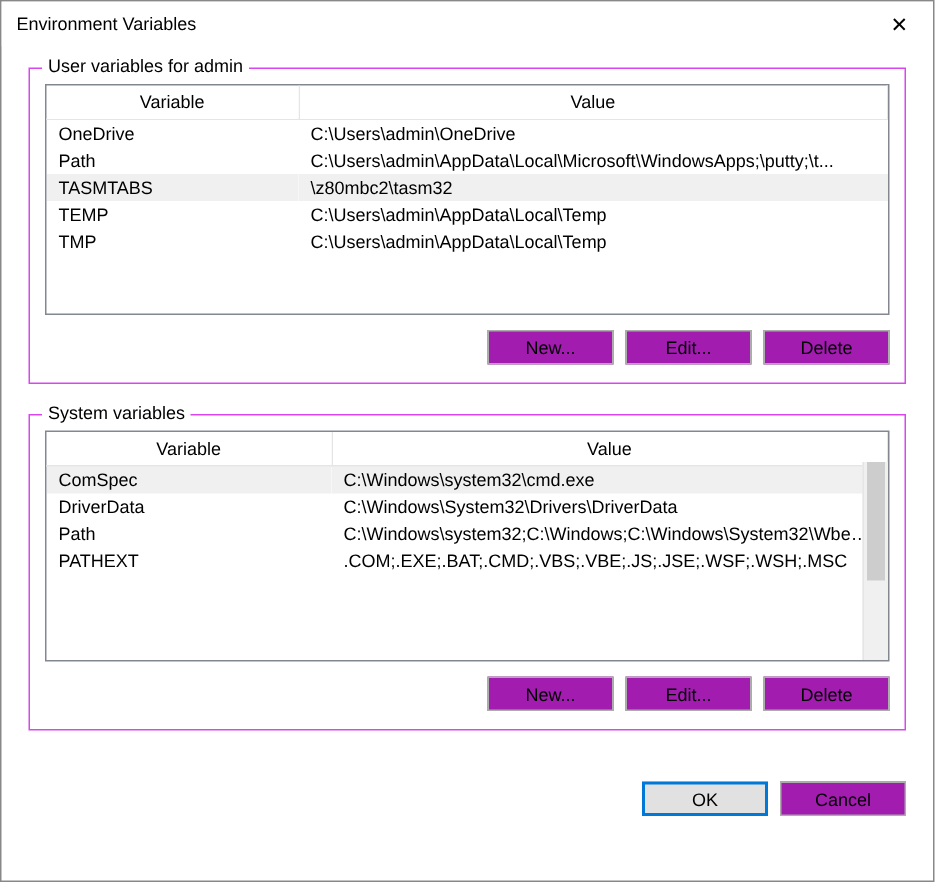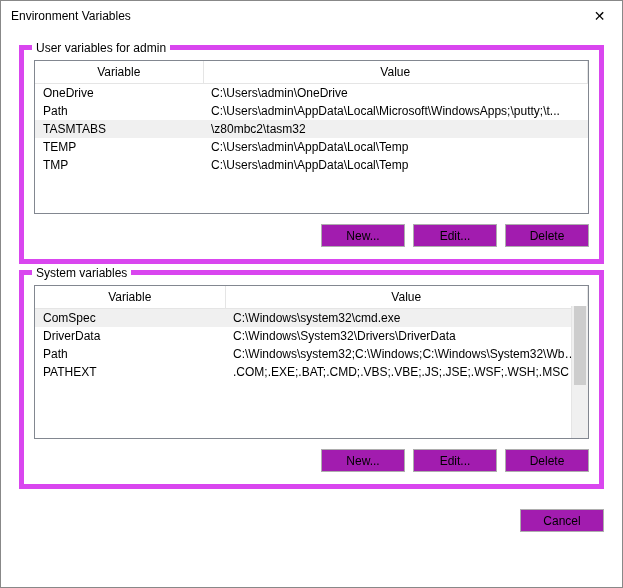--- a/index.html
+++ b/index.html
@@ -21,23 +21,23 @@
     background: #fff;
   }
   .titlebar .title { flex: 1; font-size: 12px; }
   .close-btn {
     width: 45px; height: 30px;
     display: flex; align-items: center; justify-content: center;
     font-size: 14px; cursor: pointer;
   }
   .dialog-body { padding: 14px 18px 10px 18px; }
   .group {
-    border: 5px solid #d946ef;
+    border: 1px solid #d946ef;
     padding: 10px 10px 12px 10px;
-    margin-bottom: 6px;
+    margin-bottom: 20px;
     position: relative;
   }
   .group-label {
     position: absolute;
     top: -9px; left: 8px;
     background: #fff;
     padding: 0 4px;
     font-size: 12px;
   }
   .table-wrap {
@@ -203,14 +203,15 @@
     <div class="btn-row">
       <button class="btn">New...</button>
       <button class="btn">Edit...</button>
       <button class="btn">Delete</button>
     </div>
   </div>
 
 </div>
 
 <div class="final-row">
+  <button class="btn primary">OK</button>
   <button class="btn">Cancel</button>
 </div>
 
 </body></html>

